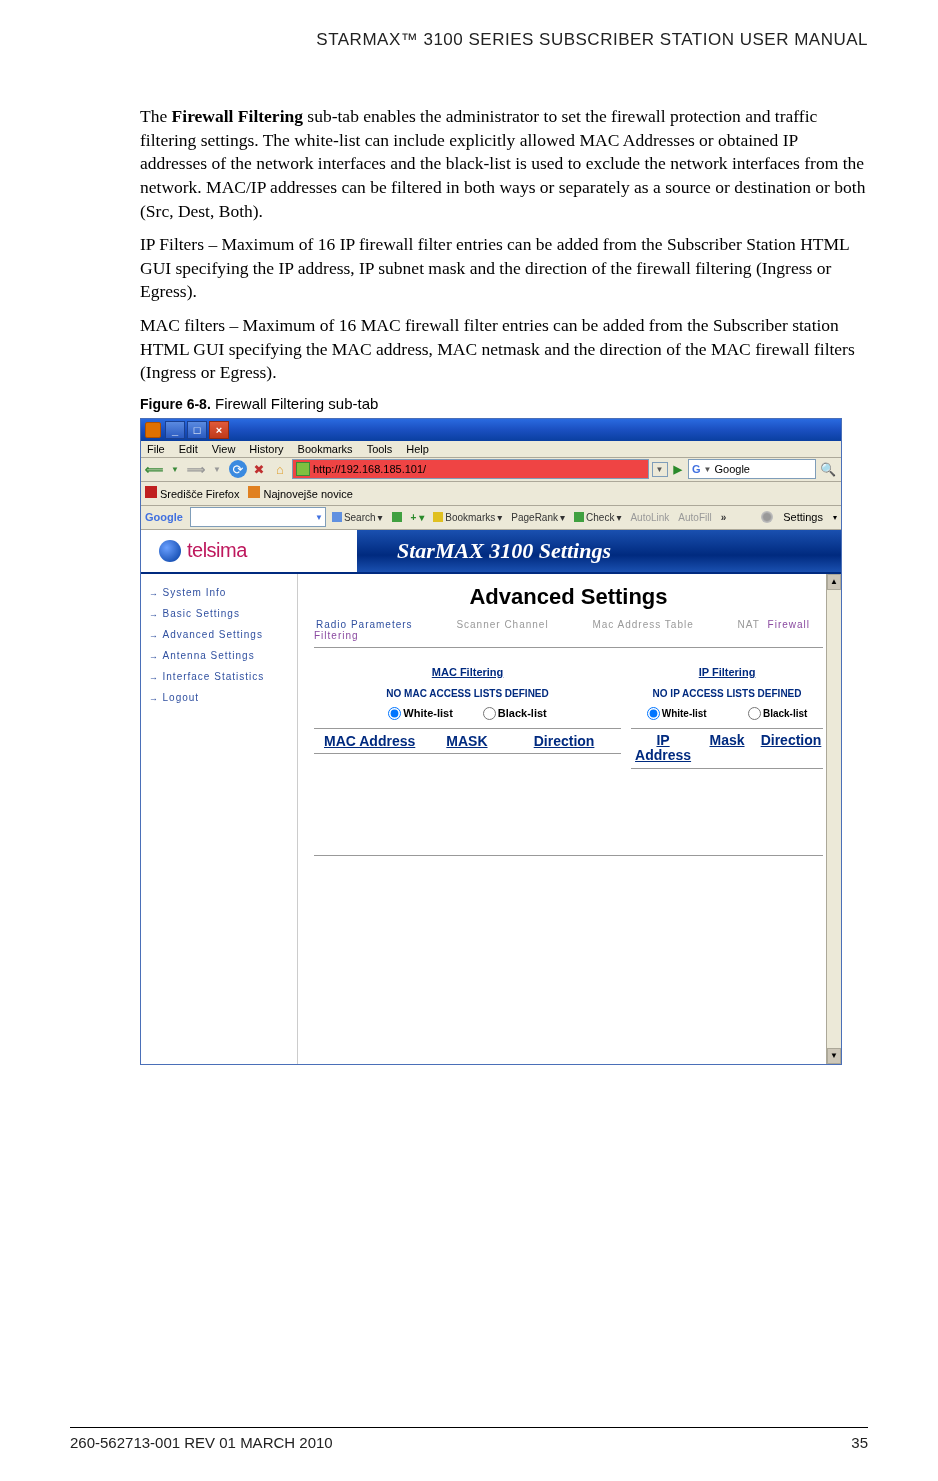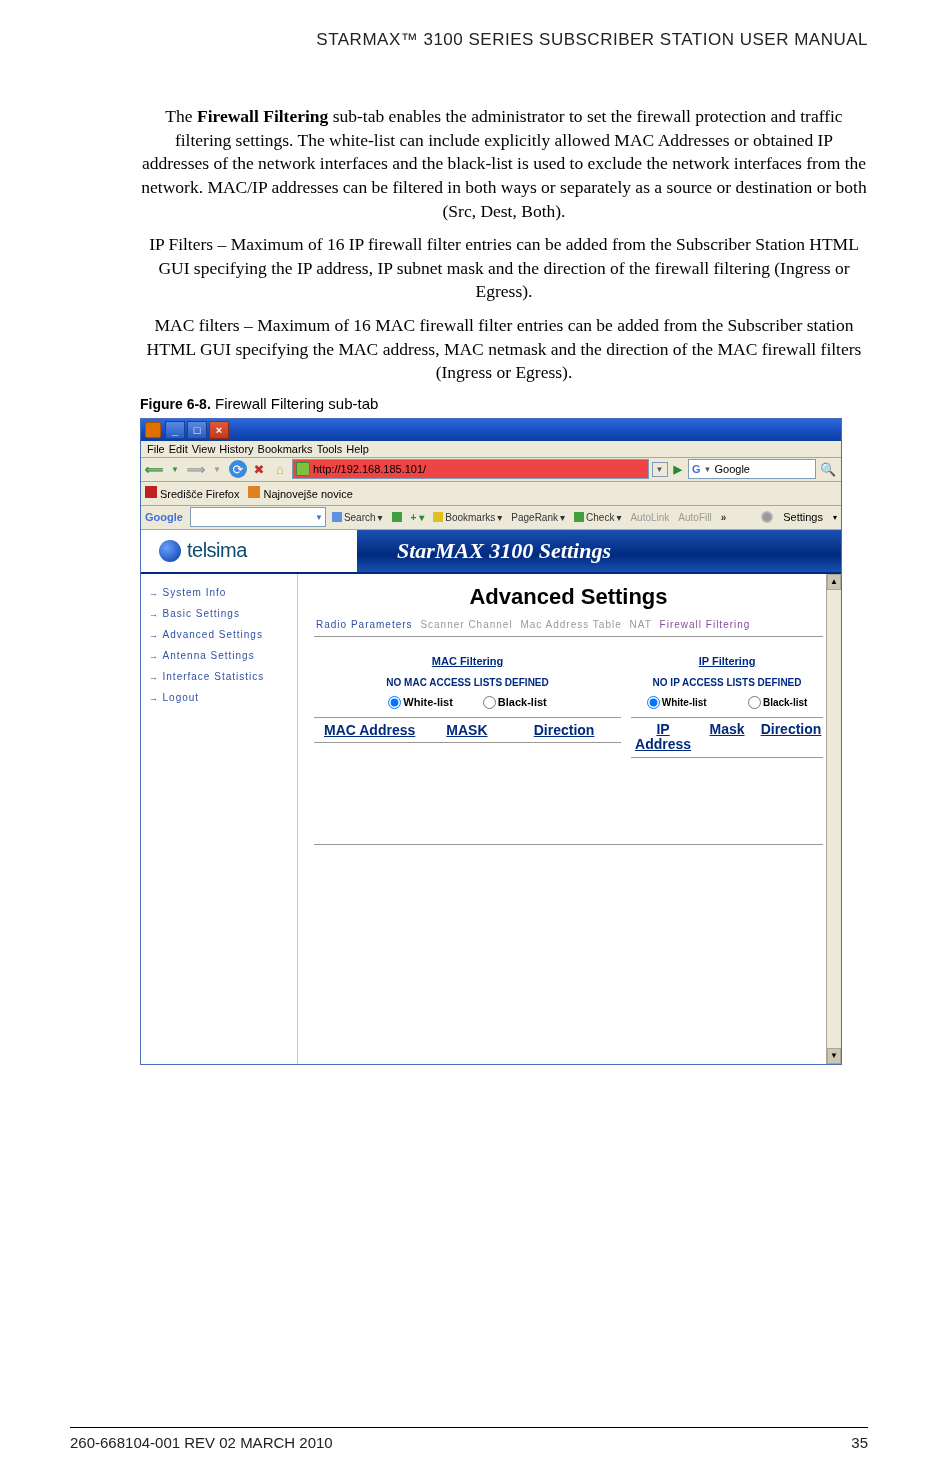--- a/index.html
+++ b/index.html
@@ -22,21 +22,21 @@
     font-family: "Helvetica Neue", Arial, sans-serif;
     font-size: 17px;
     letter-spacing: 0.5px;
     color: #222;
     margin-bottom: 55px;
   }
   .body-text p {
     font-size: 17.5px;
     line-height: 1.35;
     margin: 0 0 10px 0;
-    text-align: center;
+    text-align: left;
   }
   .body-text p .strong { font-weight: bold; }
   .fig-caption {
     font-family: Arial, sans-serif;
     font-size: 15px;
     margin: 4px 0 6px 0;
   }
   .fig-caption .figlabel { font-weight: bold; font-size: 14px; }
 
   
@@ -73,20 +73,21 @@
     display: flex; align-items: center; justify-content: center;
     color: #fff; font-weight: bold; font-size: 11px;
   }
   .winbtn.close { background: linear-gradient(to bottom, #e05a3a, #c03a1a); border-color: #902a10; }
 
   .menubar {
     background: #ece9d8;
     padding: 2px 4px;
     border-bottom: 1px solid #aca899;
     display: flex;
+    gap: 10px;
     color: #000;
   }
   .menubar span { padding: 0 2px; }
 
   .navbar, .bookmarkbar, .googlebar {
     background: #ece9d8;
     border-bottom: 1px solid #aca899;
     padding: 3px 4px;
     display: flex;
     align-items: center;
@@ -161,21 +162,21 @@
     border-bottom: 2px solid #002a7f;
     display:flex;
   }
   .banner-logo {
     width: 198px;
     background: #fff;
     display:flex; align-items:center; padding-left:18px;
     font-family: Arial, sans-serif;
   }
   .banner-logo .bullet{width:22px;height:22px;border-radius:50%;background:radial-gradient(circle at 35% 35%, #6aa0ff, #003a9f);margin-right:6px;}
-  .banner-logo .txt{font-size:20px;color:#0c4a6e;letter-spacing:-0.5px;}
+  .banner-logo .txt{font-size:20px;color:#be185d;letter-spacing:-0.5px;}
   .banner-title {
     flex:1;
     background: linear-gradient(to bottom, #1a50b0, #002a7f 60%, #1a50b0);
     color:#fff;
     font-style:italic;
     font-weight:bold;
     font-size:22px;
     display:flex; align-items:center; padding-left:40px;
     font-family: "Times New Roman", serif;
   }
@@ -218,21 +219,21 @@
   }
   .subtabs {
     font-size: 10px;
     letter-spacing: 1px;
     padding: 3px 0 6px 0;
     color: #888;
     border-bottom: 1px solid #999;
   }
   .subtabs .st { color:#3050a0; padding:0 2px; }
   .subtabs .st.active { color:#8a4aa0; }
-  .subtabs .st.muted { color:#999; }
+  .subtabs .st.muted { color:#999;margin-left:36px; }
 
   .filter-row {
     display:flex;
     margin-top: 10px;
     padding-bottom: 6px;
   }
   .mac-col { flex:1.6; padding-right:10px; }
   .ip-col { flex:1; }
 
   .col-title {
@@ -462,16 +463,16 @@
 
               <div class="sep-line"></div>
             </div>
           </div>
         </div>
       </div>
     </div>
   </div>
 
   <div class="footer">
-    <span>260-668104-001 REV 02 MARCH 2010</span>
+    <span>260-562713-001 REV 01 MARCH 2010</span>
     <span>35</span>
   </div>
 </div>
 
 </body></html>

